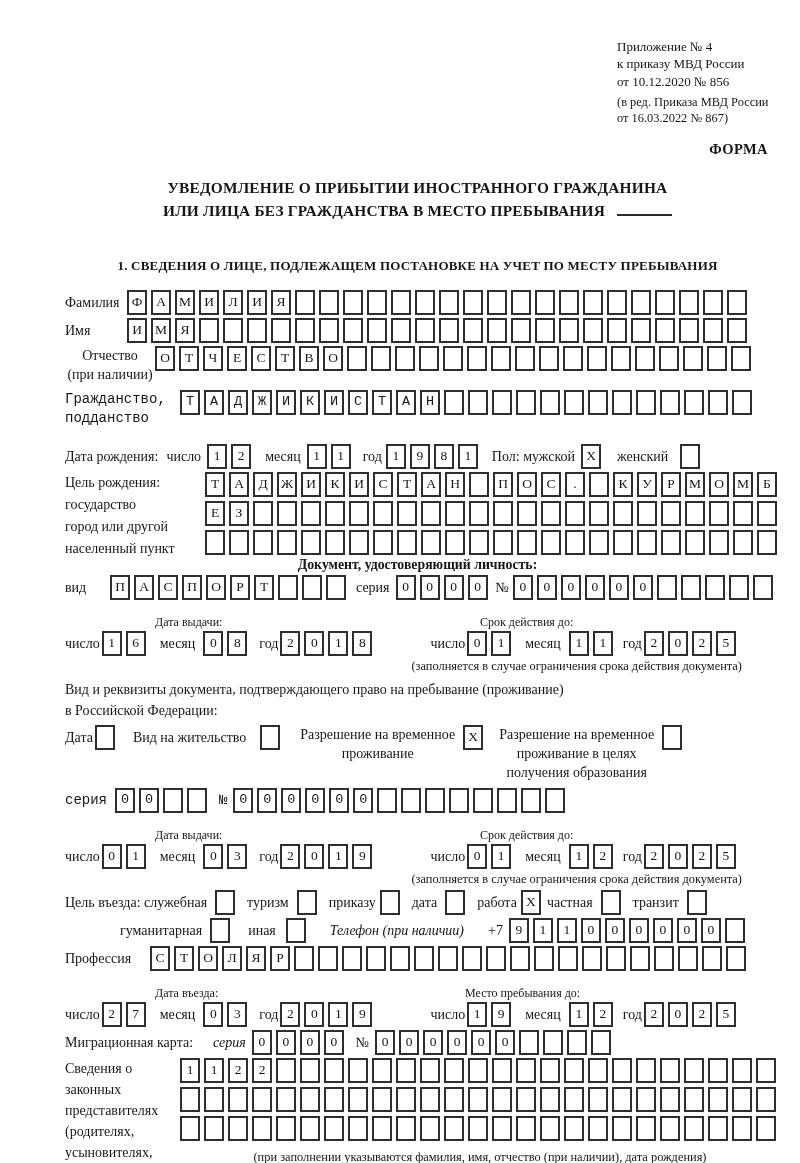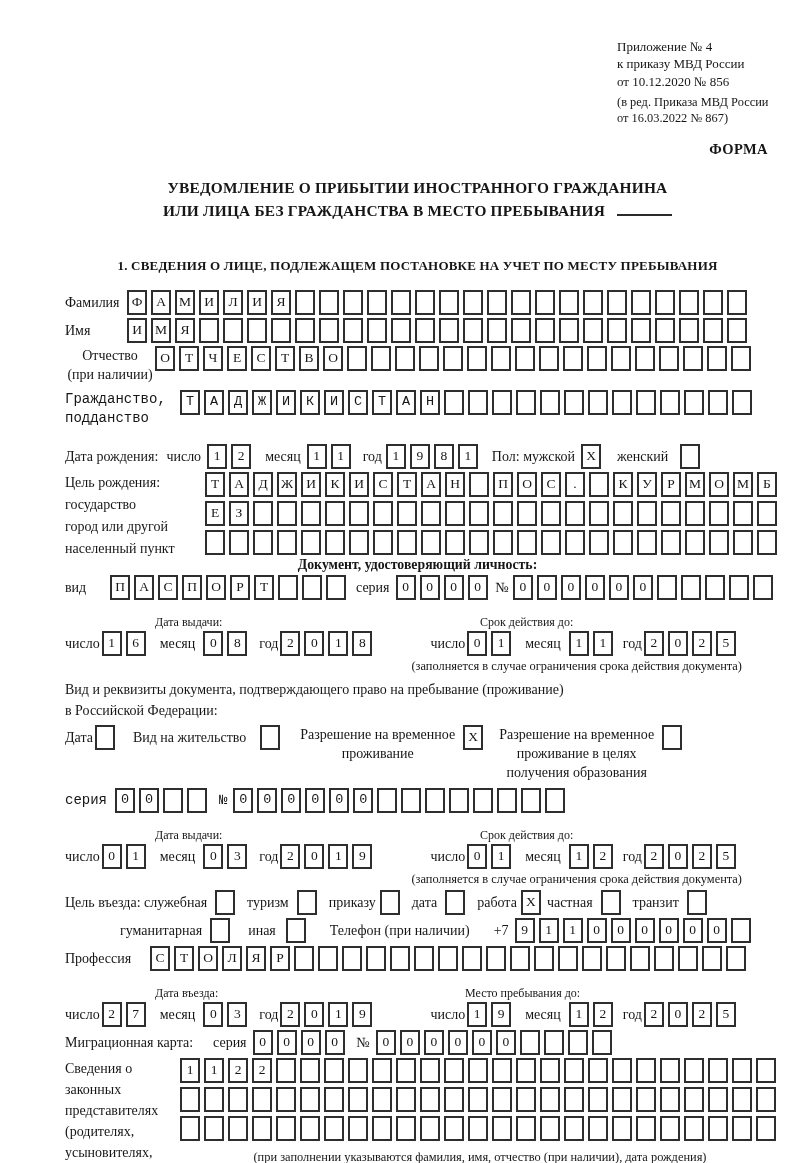--- a/index.html
+++ b/index.html
@@ -29,21 +29,21 @@
   .w-patr{width:90px;}
   .w-cit{width:115px;}
   .w-birth{width:140px;line-height:22px;}
   .w-vid{width:45px;}
   .w-prof{width:85px;}
   .w-repr{width:115px;line-height:21px;}
 
   .mt6{margin-top:6px;font-family:Liberation Mono, monospace;} .mt16{margin-top:16px;} .mt4{margin-top:4px;} .mt2{margin-top:2px;} .mt8{margin-top:8px;}
   .ml2{margin-left:2px;} .ml4{margin-left:4px;} .ml6{margin-left:6px;} .ml8{margin-left:8px;}
   .ml10{margin-left:10px;} .ml12{margin-left:12px;} .ml14{margin-left:14px;font-family:Liberation Serif, serif;} .ml16{margin-left:16px;}
-  .ml20{margin-left:20px;} .ml24{margin-left:24px;} .ml54{margin-left:54px;} .ml55{margin-left:55px;}
+  .ml20{margin-left:20px;font-style:italic;} .ml24{margin-left:24px;} .ml54{margin-left:54px;} .ml55{margin-left:55px;}
 
   .patron-row{min-height:34px;}
   .patron-lbl{line-height:19px;text-align:center;}
   .stackrows .cells{margin-bottom:4px;}
 
   .center-bold{font-weight:bold;text-align:center;font-size:13.8px;margin-top:-6px;margin-bottom:2px;}
 
   .dates-head{position:relative;height:16px;font-size:12px;margin-top:15px;}
   .dh-left{position:absolute;left:90px;}
   .dh-right{position:absolute;left:415px;}

